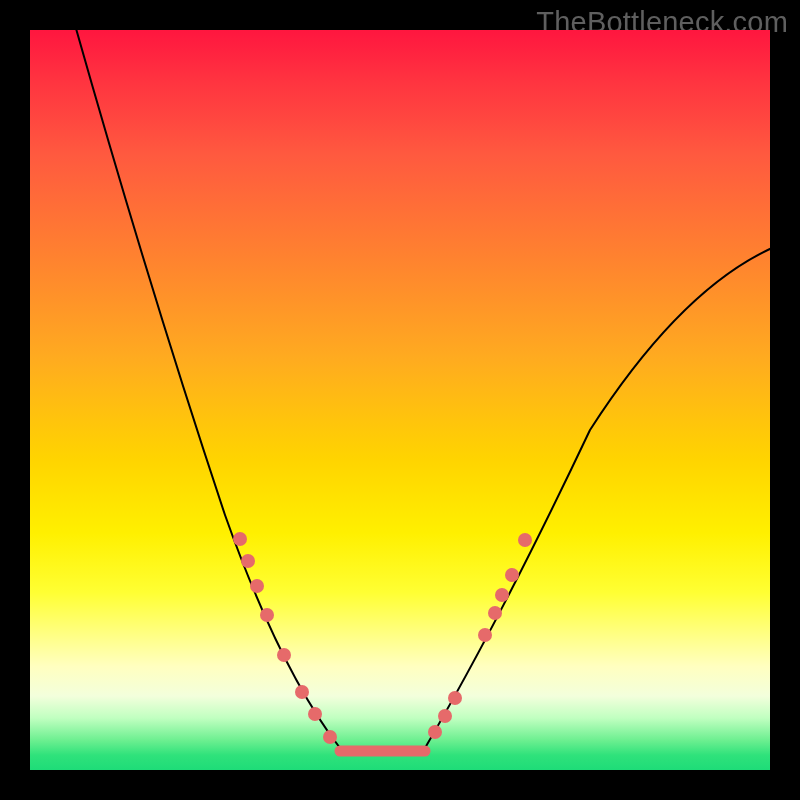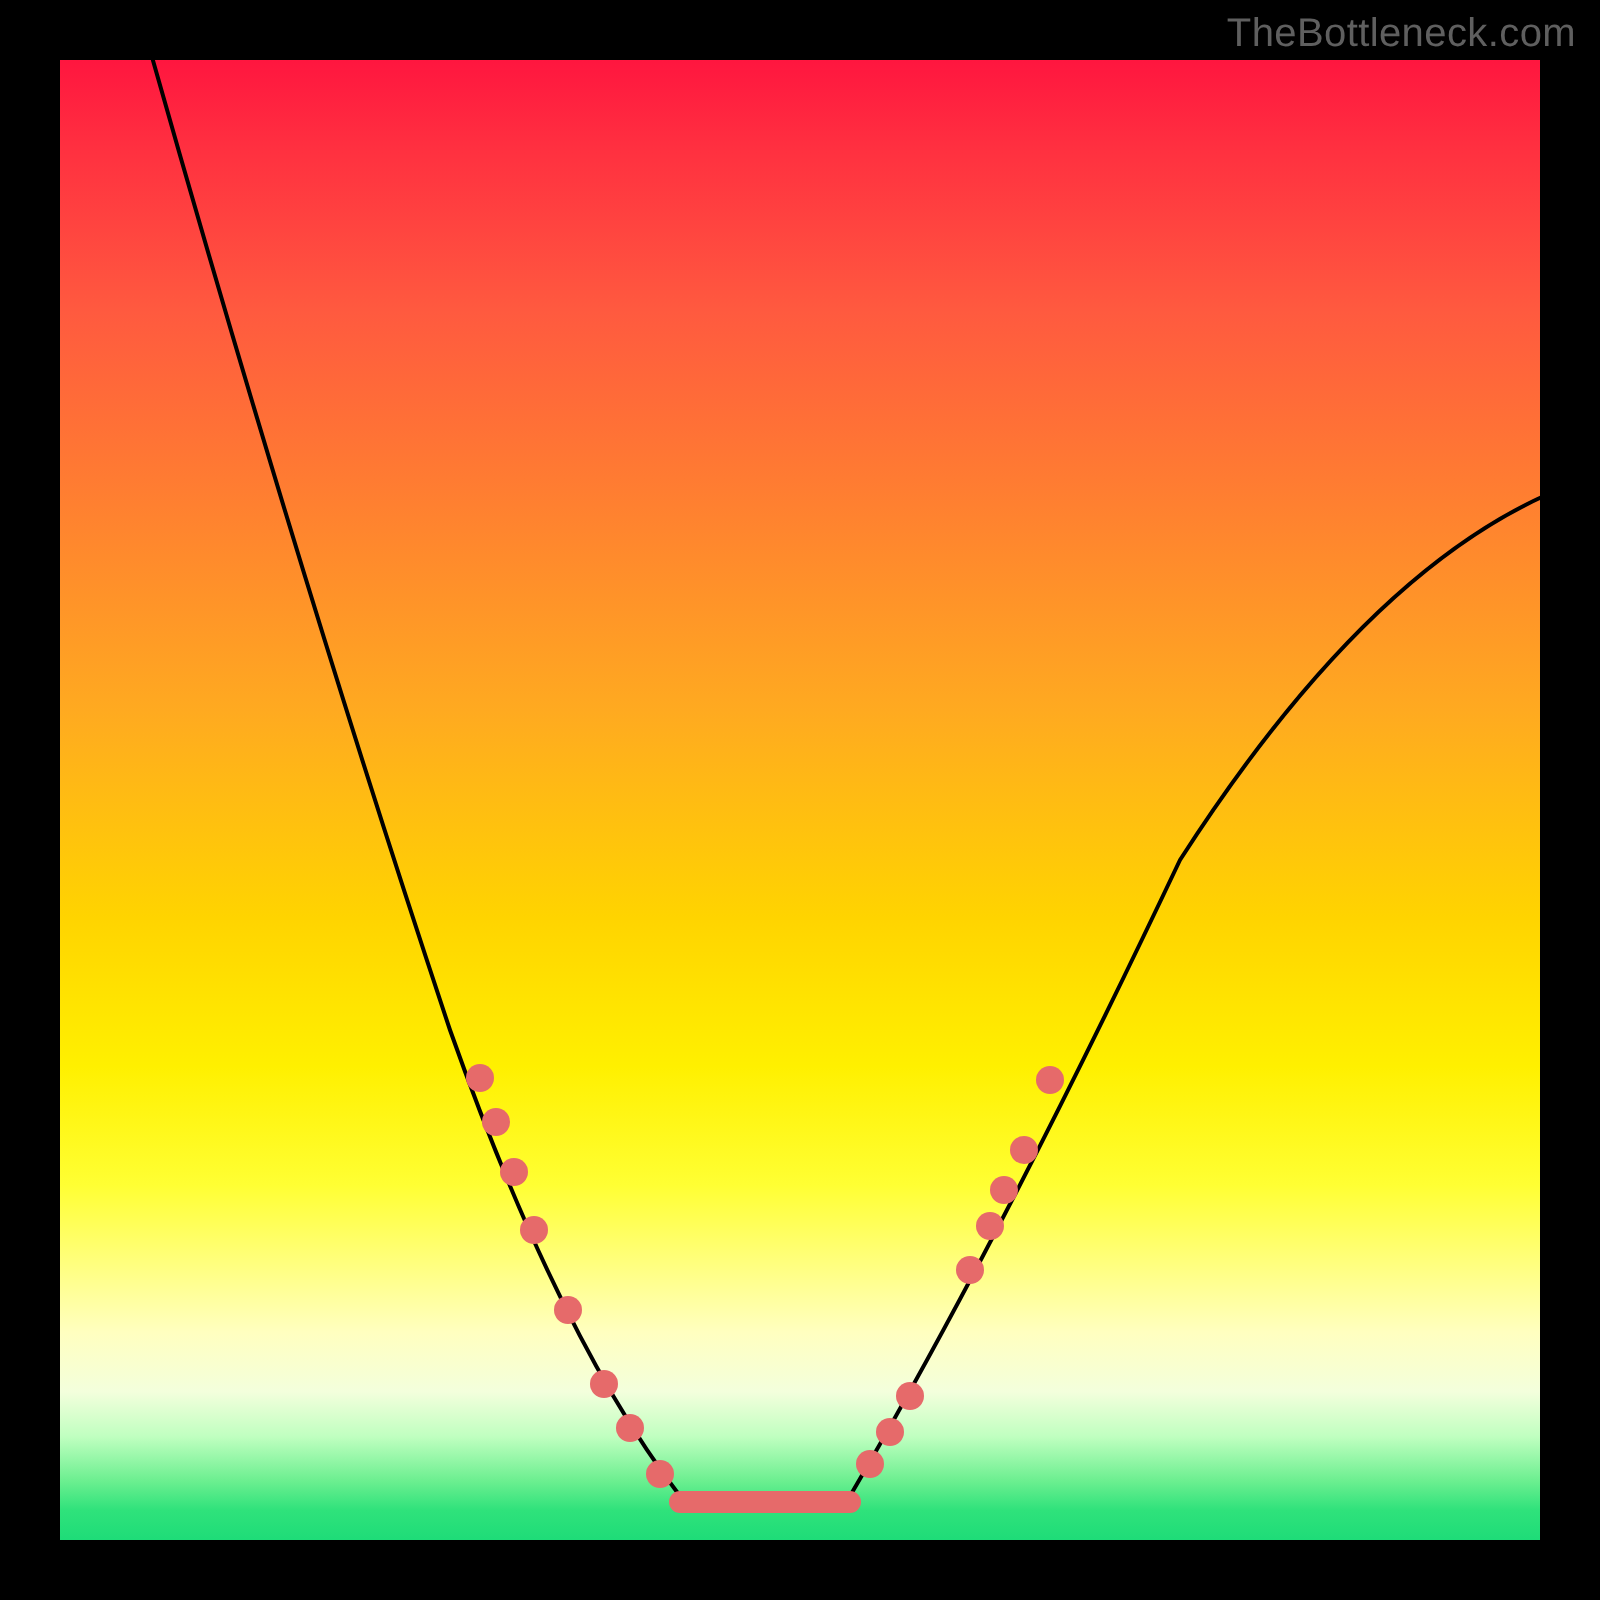--- a/index.html
+++ b/index.html
@@ -39,21 +39,21 @@
       #6cef90 96%,
       #2fe27b 98%,
       #1edc78 100%
     );
   }
   .watermark {
     position: absolute;
     top: 6px;
     right: 12px;
     color: #5f5f5f;
-    font-size: 20px;
+    font-size: 29px;
     letter-spacing: 0.2px;
     font-weight: 400;
   }
   svg.curve {
     position: absolute;
     inset: 0;
     width: 740px;
     height: 740px;
     overflow: visible;
   }

